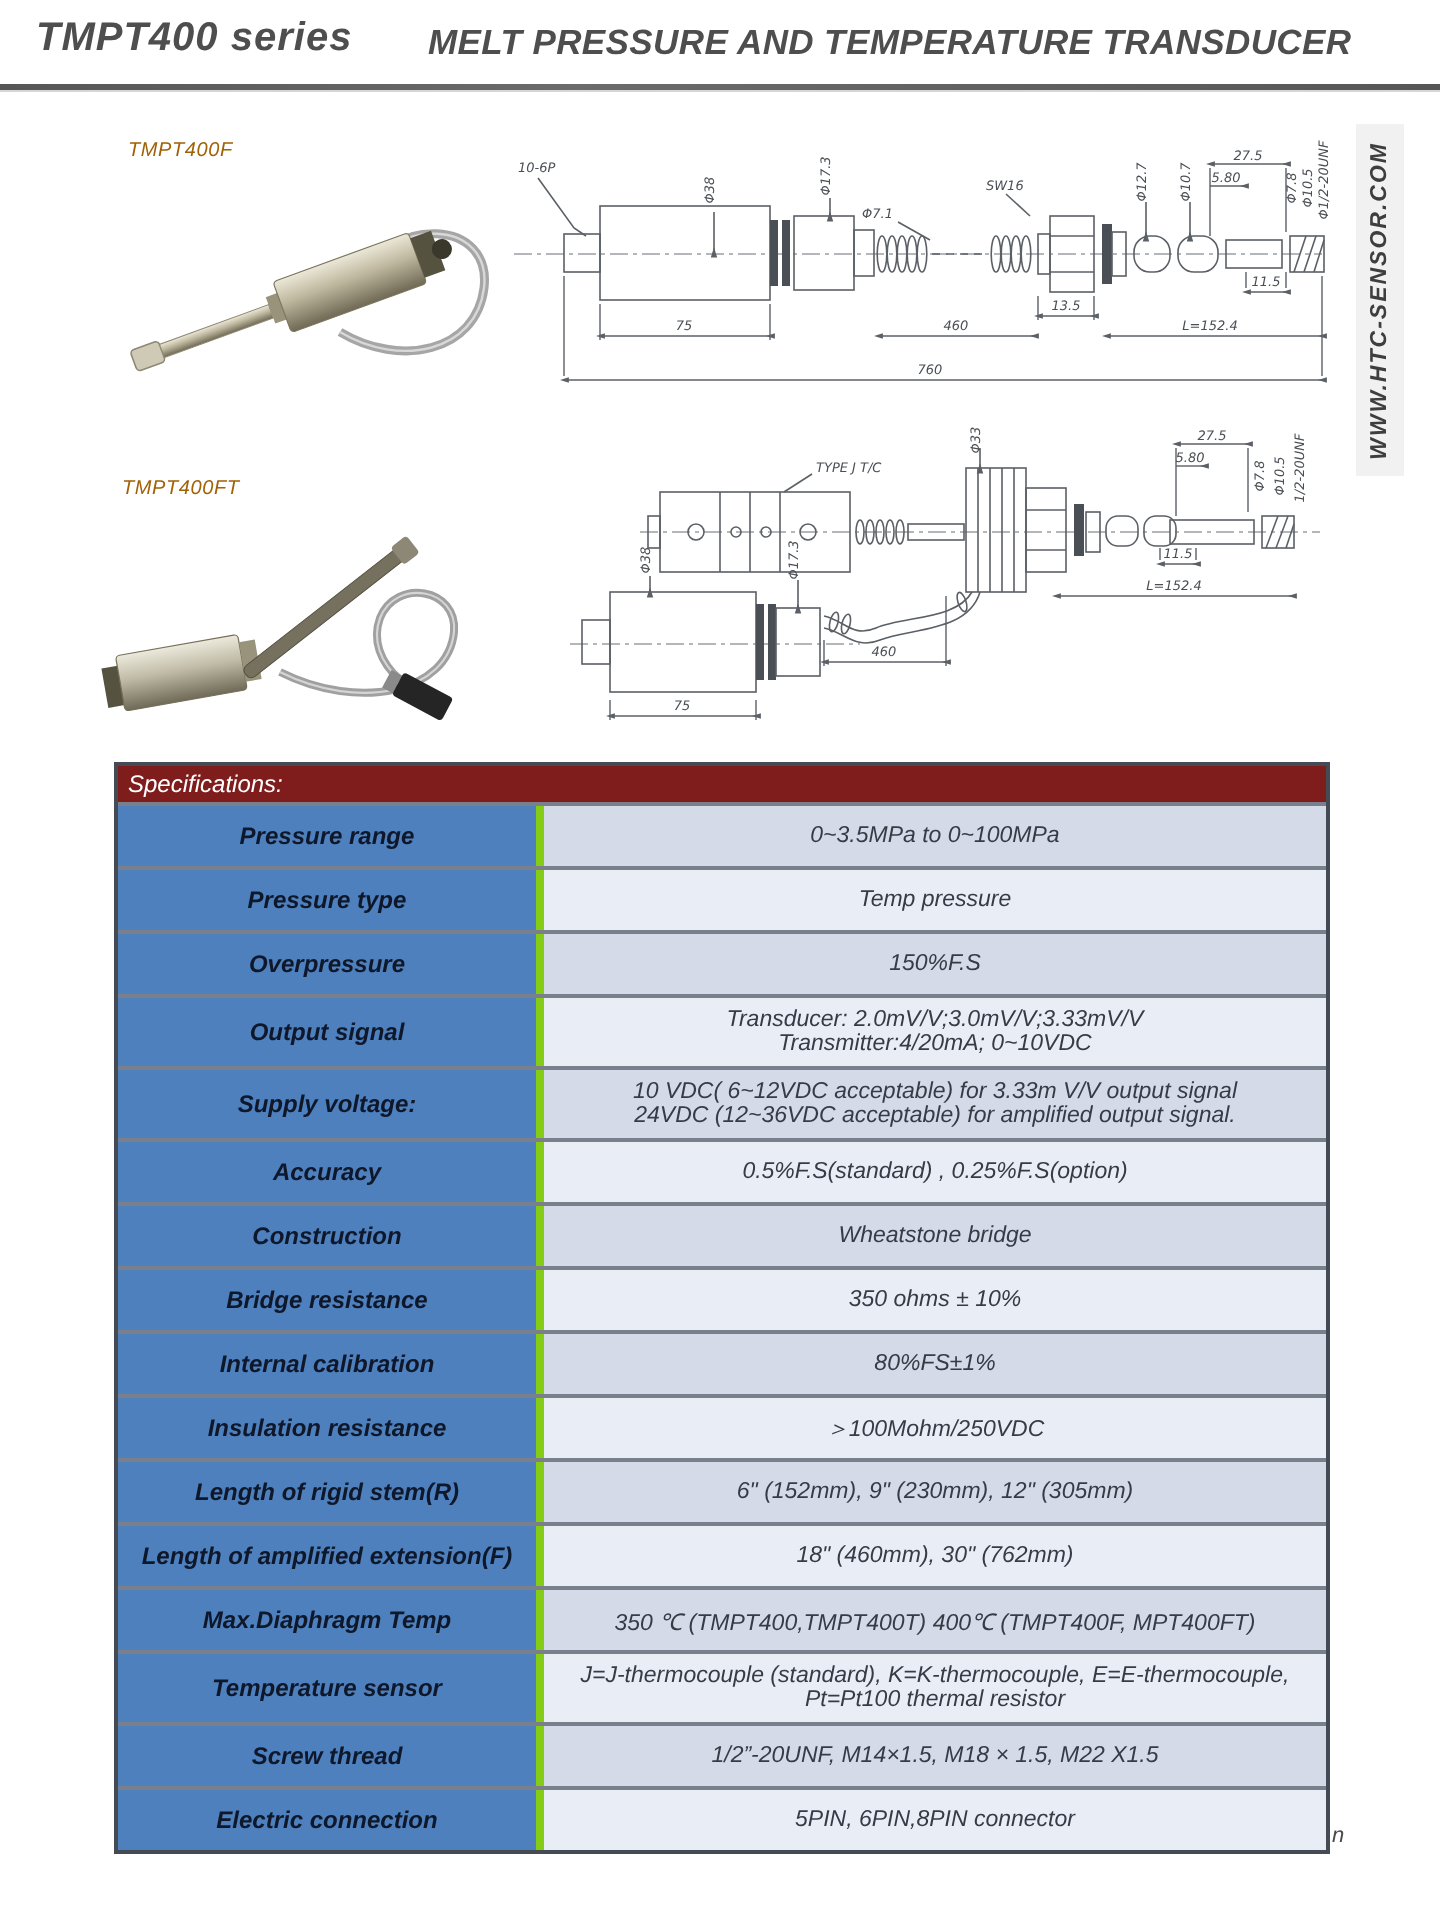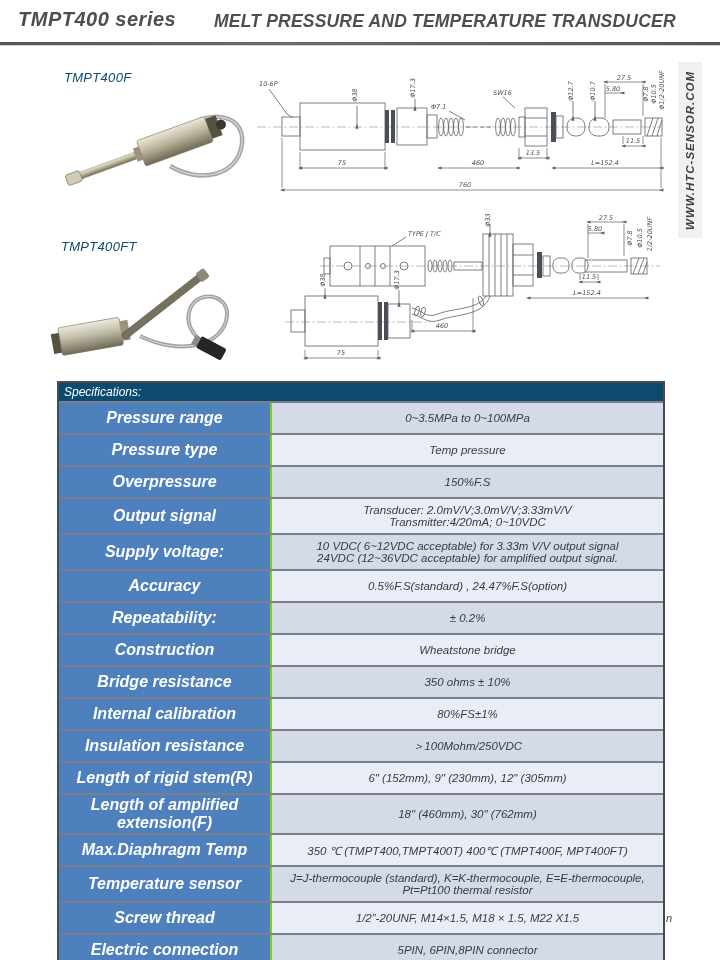--- a/index.html
+++ b/index.html
@@ -9,47 +9,47 @@
   
   .hdr-series{position:absolute;left:18px;top:8px;font-size:20px;font-weight:bold;
               color:#4e4e4e;letter-spacing:.5px;}
   .hdr-title{position:absolute;left:214px;top:11px;font-size:17.5px;font-weight:bold;
              color:#4e4e4e;letter-spacing:.2px;white-space:nowrap;}
   .hdr-rule{position:absolute;left:0;top:42px;width:720px;height:3px;
             background:linear-gradient(90deg,#565656,#6b6b6b 40%,#565656);
             box-shadow:0 1px 0 #d6d6d6;}
 
   
-  .prod-label{position:absolute;font-size:13px;color:#0c4a6e;letter-spacing:.3px;}
+  .prod-label{position:absolute;font-size:10px;color:#a16207;letter-spacing:.3px;}
   #label-f{left:64px;top:70px;}
   #label-ft{left:61px;top:239px;}
   .photo,.drawing{position:absolute;}
   #photo-f{left:58px;top:88px;width:195px;height:130px;}
   #photo-ft{left:48px;top:256px;width:200px;height:115px;}
   #drawing-f{left:253px;top:68px;width:412px;height:140px;}
   #drawing-ft{left:280px;top:210px;width:420px;height:162px;}
 
   
   #website{position:absolute;left:678px;top:62px;width:24px;height:176px;background:#f1f1f1;
            display:flex;align-items:center;justify-content:center;}
   #website span{writing-mode:vertical-rl;transform:rotate(180deg);font-size:11.5px;
                 font-weight:bold;color:#3e3e3e;letter-spacing:1px;white-space:nowrap;}
 
   #watermark{position:absolute;left:666px;top:912px;font-size:11px;color:#4a4a4a;}
 
   
   #spec{position:absolute;left:57px;top:381px;width:608px;border:2px solid #454b55;
         background:#fff;box-sizing:border-box;}
-  #spec-title{background:#0c4a6e;color:#ffffff;font-size:12px;line-height:18px;height:18px;
+  #spec-title{background:#7f1d1d;color:#ffffff;font-size:12px;line-height:18px;height:18px;
               padding-left:5px;}
   .row{display:flex;border-top:2px solid #79808c;min-height:30px;}
   .row.tall{min-height:34px;}
-  .row .k{width:213px;background:#4d80bd;color:#ffffff;font-size:16px;font-weight:bold;
+  .row .k{width:213px;background:#4d80bd;color:#0f172a;font-size:12px;font-weight:bold;
           display:flex;align-items:center;justify-content:center;text-align:center;
-          border-right:2px solid #84cc16;padding:1px 4px;box-sizing:border-box;}
+          border-right:4px solid #84cc16;padding:1px 4px;box-sizing:border-box;}
   .row .v{flex:1;font-size:11.5px;color:#363b46;display:flex;align-items:center;
           justify-content:center;text-align:center;white-space:pre-line;padding:1px 8px;}
   #spec-rows .row:nth-child(odd)  .v{background:#d4dae7;}
   #spec-rows .row:nth-child(even) .v{background:#e9eef6;}
 
   
   .dt{font-size:6.5px;font-family:"DejaVu Sans",sans-serif;fill:#4a4f55;stroke:none;}
 </style>
 </head>
 <body>
@@ -329,25 +329,21 @@
           <div class="v">Transducer: 2.0mV/V;3.0mV/V;3.33mV/V
 Transmitter:4/20mA;  0~10VDC</div>
         </div>
       <div class="row tall">
           <div class="k">Supply voltage:</div>
           <div class="v">10 VDC( 6~12VDC  acceptable) for 3.33m  V/V  output signal
 24VDC  (12~36VDC  acceptable) for amplified  output signal.</div>
         </div>
       <div class="row">
           <div class="k">Accuracy</div>
-          <div class="v">0.5%F.S(standard) , 24.47%F.S(option)</div>
-        </div>
-      <div class="row">
-          <div class="k">Repeatability:</div>
-          <div class="v">± 0.2%</div>
+          <div class="v">0.5%F.S(standard) , 0.25%F.S(option)</div>
         </div>
       <div class="row">
           <div class="k">Construction</div>
           <div class="v">Wheatstone bridge</div>
         </div>
       <div class="row">
           <div class="k">Bridge resistance</div>
           <div class="v">350  ohms ±  10%</div>
         </div>
       <div class="row">

